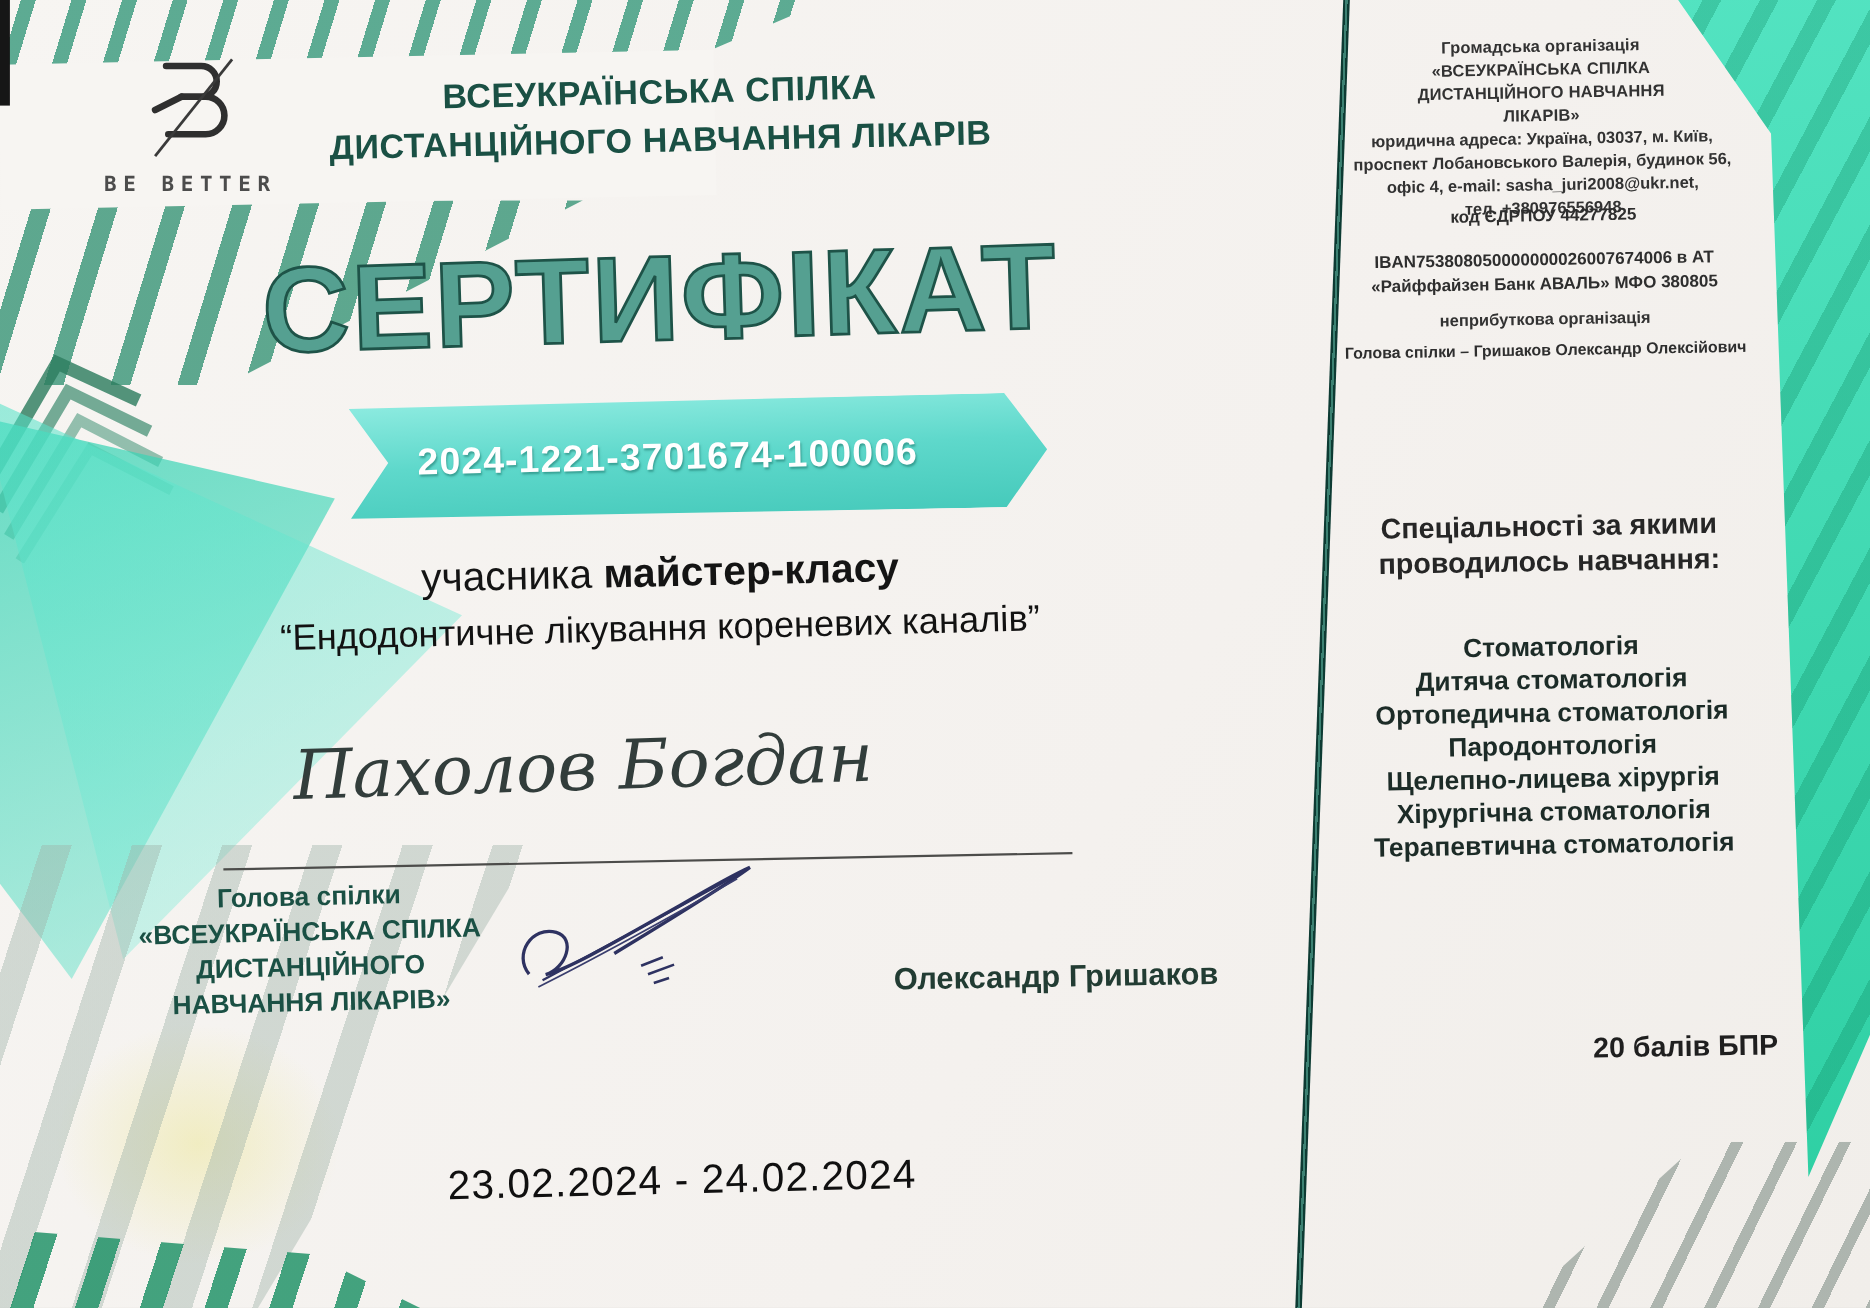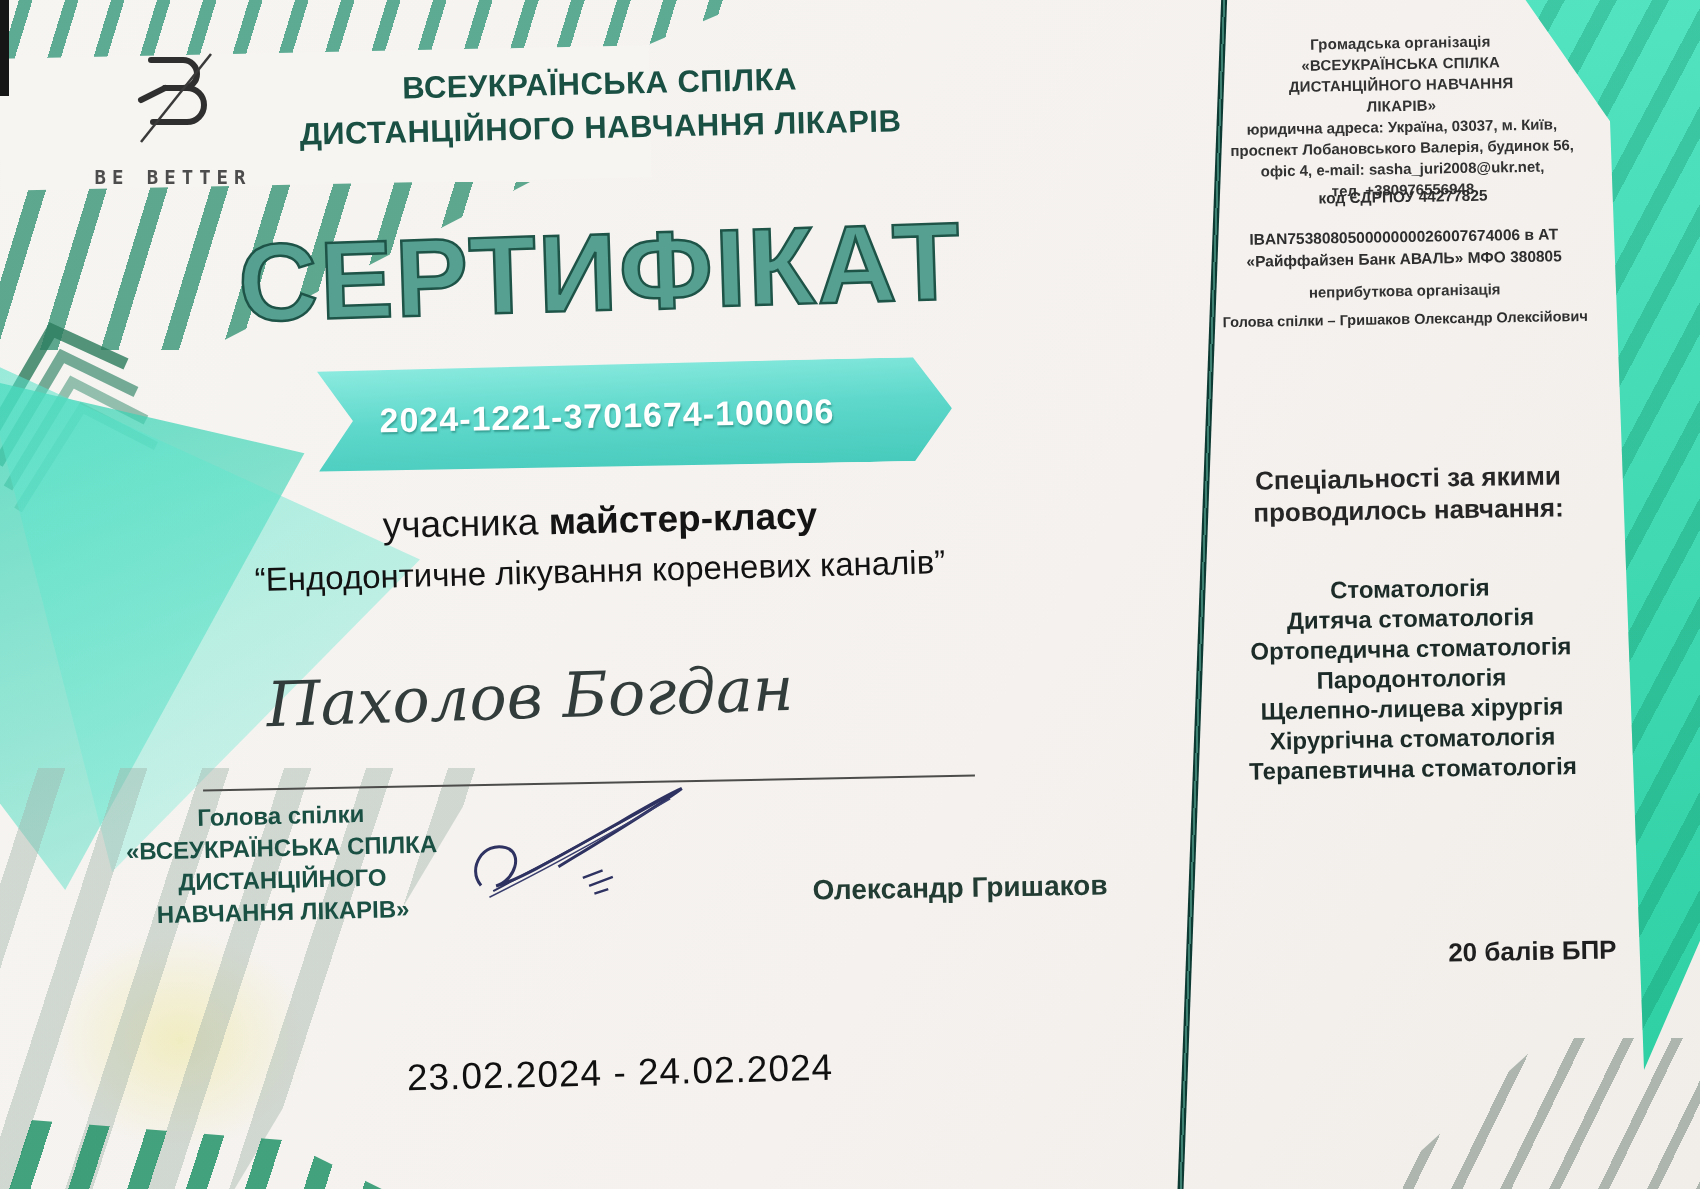--- a/index.html
+++ b/index.html
@@ -39,21 +39,21 @@
   .band-right{left:1500px;top:-8px;width:200px;height:1078px;z-index:0;
      background:repeating-linear-gradient(118deg,rgba(13,138,98,.30) 0 15px,rgba(255,255,255,0) 15px 46px),
                 linear-gradient(175deg,#53e3c1,#2fd0a4);
      clip-path:polygon(10% 0,100% 0,100% 88%,72% 100%,55% 12%);}
   .stripes-br{left:1378px;top:1038px;width:322px;height:152px;z-index:0;
      background:repeating-linear-gradient(116deg,rgba(118,134,126,.55) 0 10px,rgba(255,255,255,0) 10px 44px);
      clip-path:polygon(52% 0,100% 0,100% 100%,0 100%);}
 
   
   .logo{left:78px;top:50px;width:190px;text-align:center;z-index:2;}
-  .logo-text{margin-top:12px;font-family:"DejaVu Sans Mono",monospace;font-size:19px;
+  .logo-text{margin-top:2px;font-family:"DejaVu Sans Mono",monospace;font-size:19px;
      letter-spacing:6px;color:#4c4c4c;font-weight:bold;}
 
   
   .org-header{left:160px;top:62px;width:880px;text-align:center;z-index:2;
      color:#1a5044;font-weight:bold;font-size:31px;line-height:44px;letter-spacing:.5px;
      transform:rotate(-1.3deg);}
   .cert-title{left:140px;top:208px;width:920px;text-align:center;z-index:2;
      font-size:110px;font-weight:bold;letter-spacing:2px;color:#55a091;
      -webkit-text-stroke:2.5px #1e5348;transform:rotate(-1.8deg);white-space:nowrap;}
   .ribbon{left:318px;top:363px;width:634px;height:104px;z-index:2;transform:rotate(-1.2deg);

